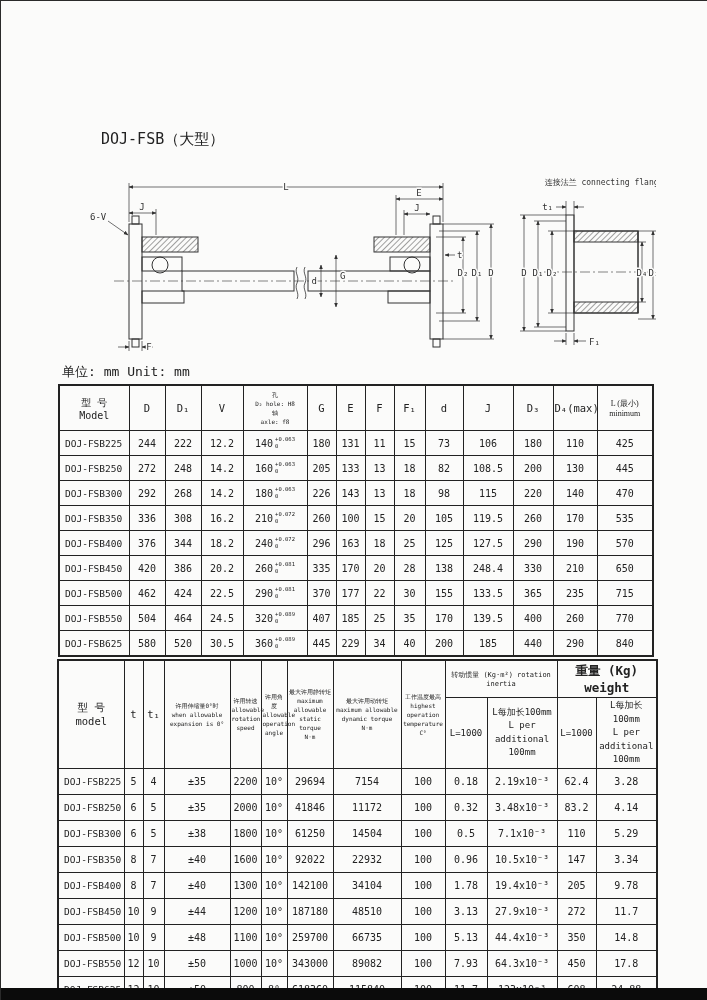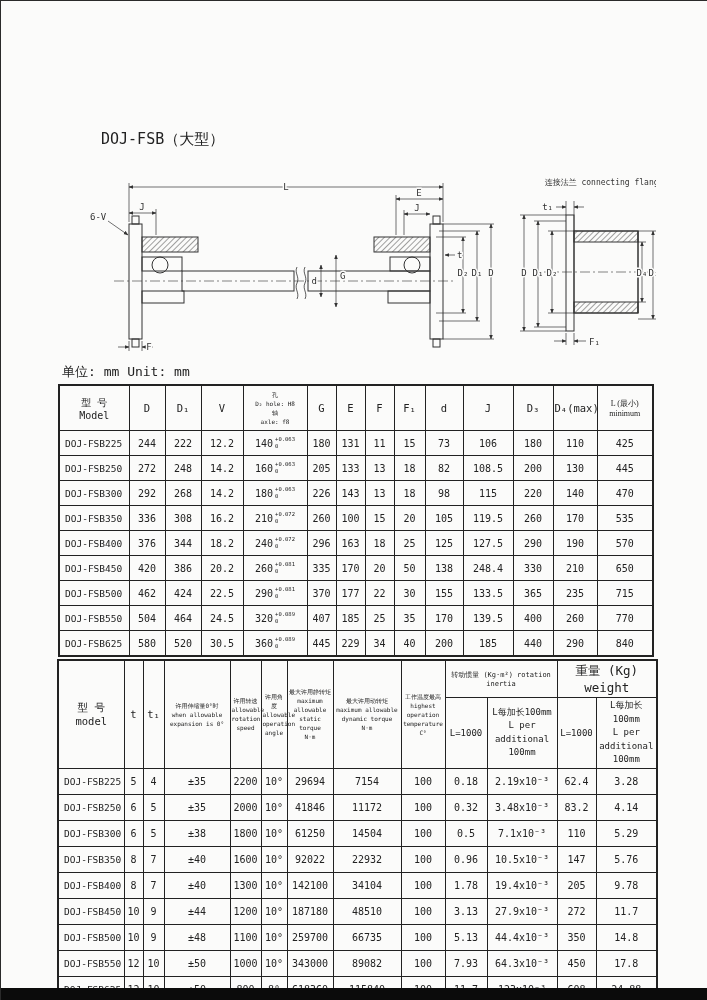--- a/index.html
+++ b/index.html
@@ -35,21 +35,21 @@
   #table1 td.c-model, #table2 td.c-model { text-align:left; padding-left:5px; font-size:9.5px; }
   .tolwrap { display:inline-flex; align-items:center; gap:2px; justify-content:center; }
   .tolstack { display:inline-flex; flex-direction:column; font-size:5.5px; line-height:1.2; text-align:left; }
 
   #table2 { left:56px; top:658px; width:599px; }
   #table2 th { font-size:10.5px; }
   #table2 tr.tier1 th { height:34px; }
   #table2 tr.tier2 th { height:28px; }
   #table2 th.h-tiny { font-size:6px; line-height:1.5; }
   #table2 th.h-grp-inertia { font-size:7px; }
-  #table2 th.h-grp-weight { font-size:12.5px; }
+  #table2 th.h-grp-weight { font-size:12.5px;font-weight:bold; }
   #table2 th.h-sub { font-size:9px; }
   #table2 td { height:25px; }
 </style>
 </head>
 <body>
 
 <div class="page">
 
   <div class="title-block"><br>
 <br>
@@ -341,21 +341,21 @@
           <td><span class="tolwrap">
               <span>260</span>
               <span class="tolstack">
                 <span>+0.081</span>
                 <span>0</span>
               </span>
             </span></td>
           <td>335</td>
           <td>170</td>
           <td>20</td>
-          <td>50</td>
+          <td>28</td>
           <td>138</td>
           <td>248.4</td>
           <td>330</td>
           <td>210</td>
           <td>650</td>
         </tr>
         <tr>
           <td class="c-model">DOJ-FSB500</td>
           <td>462</td>
           <td>424</td>
@@ -533,21 +533,21 @@
           <td>7</td>
           <td>±40</td>
           <td>1600</td>
           <td>10°</td>
           <td>92022</td>
           <td>22932</td>
           <td>100</td>
           <td>0.96</td>
           <td>10.5x10⁻³</td>
           <td>147</td>
-          <td>5.76</td>
+          <td>3.34</td>
         </tr>
         <tr>
           <td class="c-model">DOJ-FSB400</td>
           <td>8</td>
           <td>7</td>
           <td>±40</td>
           <td>1300</td>
           <td>10°</td>
           <td>142100</td>
           <td>34104</td>

